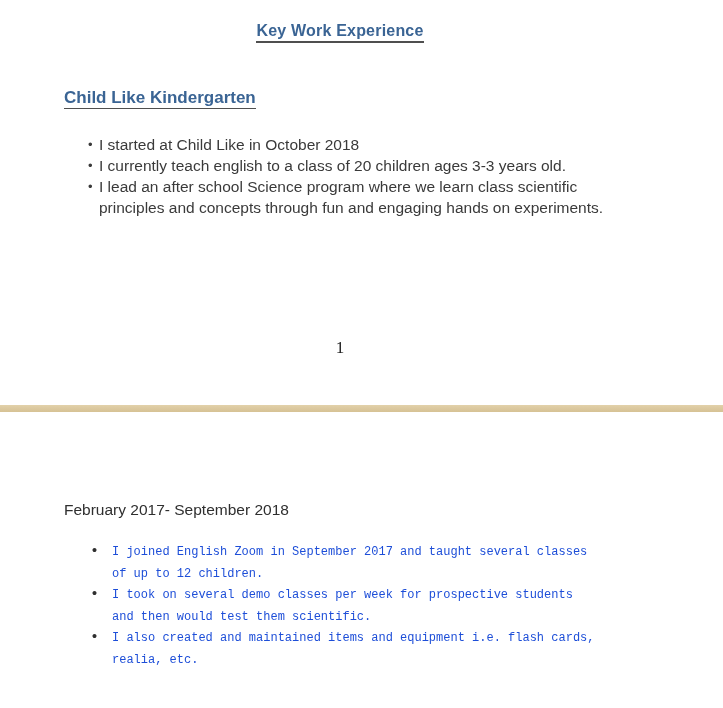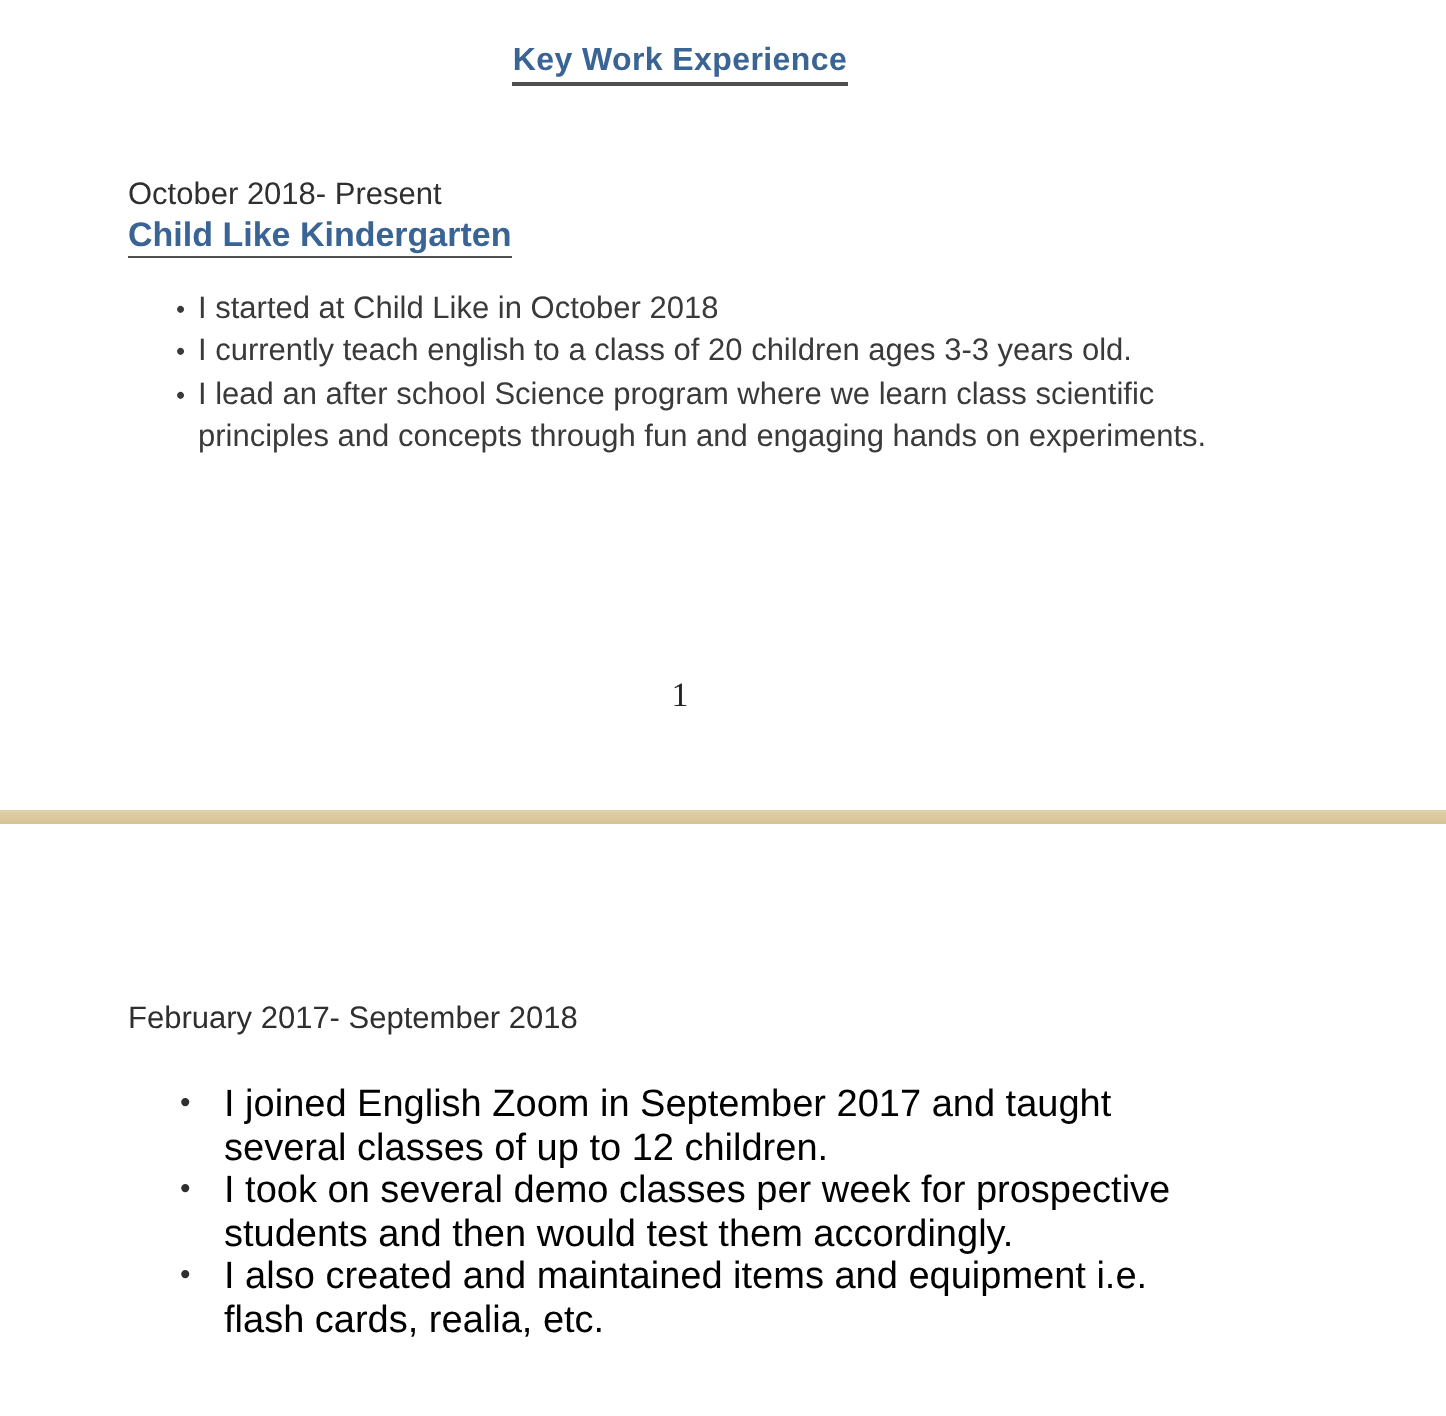--- a/index.html
+++ b/index.html
@@ -36,21 +36,21 @@
     font-size: 17px;
     font-weight: bold;
     color: #3a6494;
     text-decoration: none;
     border-bottom: 1.6px solid #4f4f4f;
     padding-bottom: 0px;
     line-height: 19.5px;
     cursor: pointer;
   }
 
-  ul.bullets { list-style: none; margin: 15px 0 0 0; padding: 0 0 0 24px; }
+  ul.bullets { list-style: none; margin: 25px 0 0 0; padding: 0 0 0 24px; }
   ul.bullets li {
     position: relative;
     padding-left: 11px;
     font-size: 15.5px;
     line-height: 21.3px;
     color: #3a3a3a;
     max-width: 523px;
   }
   ul.bullets li::before {
     content: "\2022";
@@ -77,45 +77,45 @@
     background: linear-gradient(180deg, #e2d1aa 0%, #dcc9a0 45%, #d6c294 100%);
   }
 
   
   .page-2 .content { padding-top: 87px; }
 
   ul.bullets-wide { list-style: none; margin: 22px 0 0 0; padding: 0 0 0 26px; }
   ul.bullets-wide li {
     position: relative;
     padding-left: 22px;
-    font-size: 19px;
+    font-size: 12px;
     line-height: 21.5px;
-    color: #000000;
+    color: #1d4ed8;
     max-width: 505px;
+    font-family: Liberation Mono, monospace;
   }
   ul.bullets-wide li::before {
     content: "\2022";
     position: absolute;
     left: 0; top: -1px;
     font-size: 15px;
     line-height: 21.5px;
     color: #2f2f2f;
   }
 </style>
 </head>
 <body>
 
 <div class="page page-1">
   <div class="content">
     <div class="title-wrap">
       <span class="doc-title">Key Work Experience</span>
     </div>
 
     <div class="section">
-      <div class="date-line">October 2018- Present</div>
       <a class="company-link">Child Like Kindergarten</a>
 
       <ul class="bullets">
         <li>I started at Child Like in October 2018</li>
         <li>I currently teach english to a class of 20 children ages 3-3 years old.</li>
         <li>I lead an after school Science program where we learn class scientific principles and concepts through fun and engaging hands on experiments.</li>
       </ul>
     </div>
 
     <div class="page-number">1</div>
@@ -124,18 +124,18 @@
 
 <div class="page-separator"></div>
 
 <div class="page page-2">
   <div class="content">
     <div class="section">
       <div class="date-line">February 2017- September 2018</div>
 
       <ul class="bullets-wide">
         <li>I joined English Zoom in September 2017 and  taught several classes of up to 12 children.</li>
-        <li>I took on several demo classes per week for prospective students and then would test them accordingly.</li>
+        <li>I took on several demo classes per week for prospective students and then would test them scientific.</li>
         <li>I also created and maintained items and equipment i.e. flash cards, realia, etc.</li>
       </ul>
     </div>
   </div>
 </div>
 
 </body></html>

